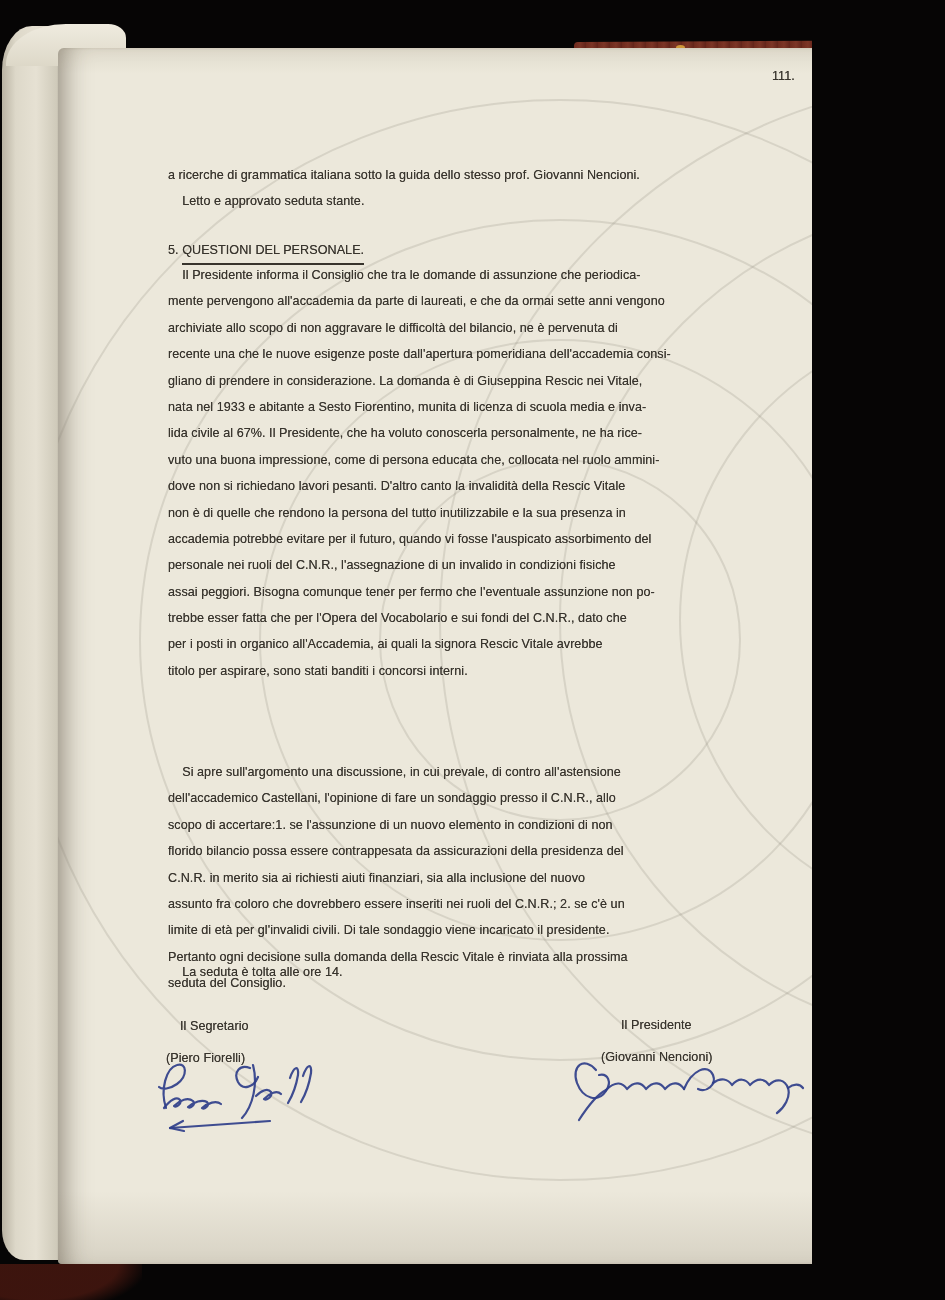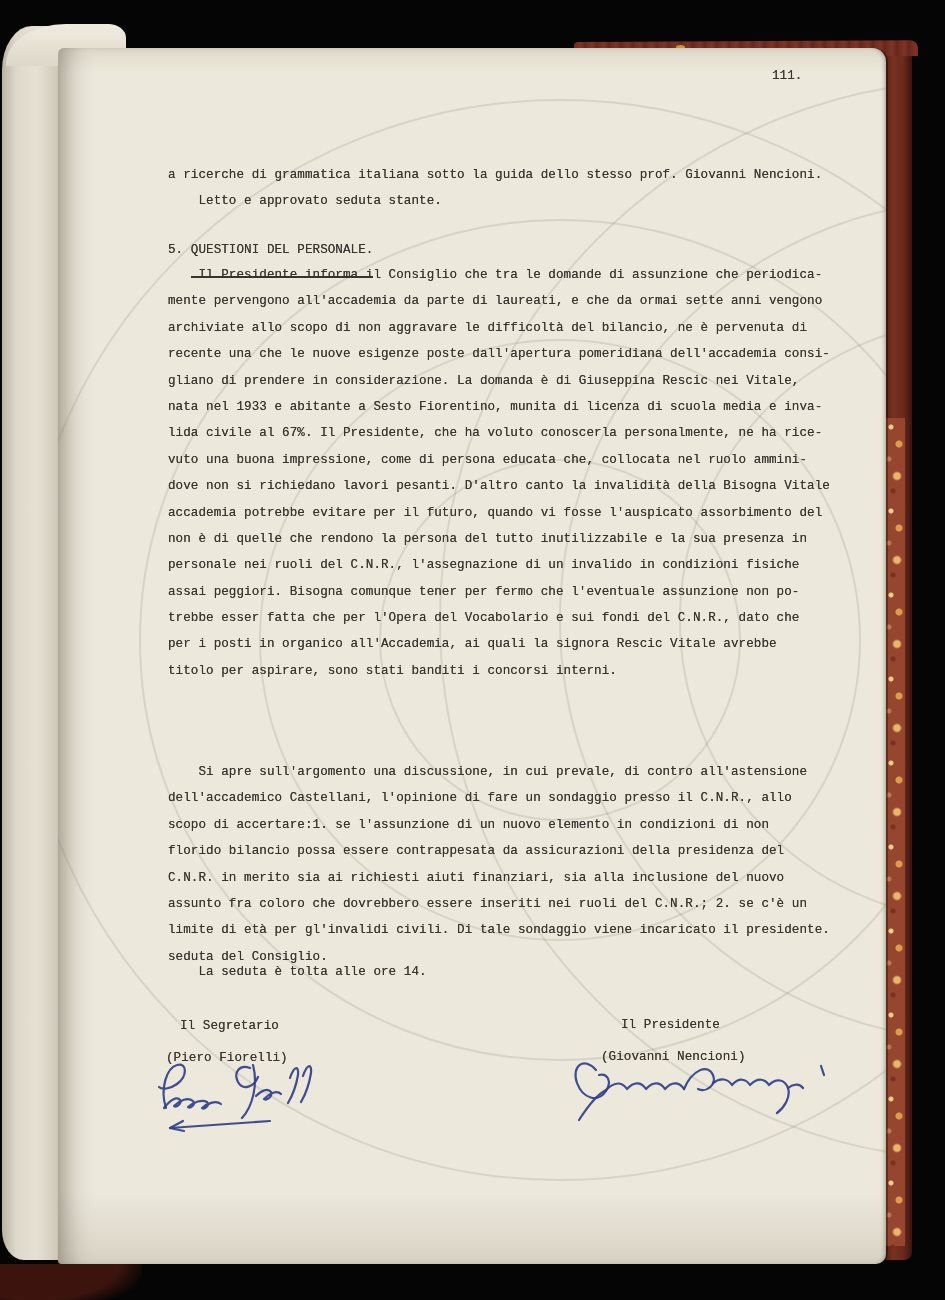--- a/index.html
+++ b/index.html
@@ -1,17 +1,17 @@
 <!DOCTYPE html>
 <html><head>
 <meta charset="utf-8">
 <style>
   html,body{margin:0;padding:0;background:#060505;}
-  .scene{position:relative;width:945px;height:1300px;background:#060505;overflow:hidden;
-         font-family:Liberation Mono, monospace;}
+  .scene{position:relative;width:812px;height:1300px;background:#060505;overflow:hidden;
+         font-family:Liberation Sans, sans-serif;}
 
   
   .page-stack{position:absolute;left:2px;top:26px;width:62px;height:1234px;
     background:linear-gradient(90deg,#b9b3a3 0,#ddd8c9 22%,#e6e1d3 55%,#cfcaba 88%,#9a9486 100%);
     border-radius:30px 0 0 22px / 44px 0 0 30px;}
   .page-curl{position:absolute;left:6px;top:24px;width:120px;height:42px;
     background:linear-gradient(180deg,#efebdf,#ddd8c8);
     border-radius:60px 18px 0 0 / 40px 14px 0 0;}
 
   
@@ -52,21 +52,21 @@
 
   
   .watermark{position:absolute;left:58px;top:48px;width:828px;height:1216px;pointer-events:none;}
   .watermark circle{fill:none;stroke:#8f8a7c;stroke-width:2;opacity:.22;}
 
   
   .txt{position:absolute;color:#38342d;font-size:12.6px;letter-spacing:.05px;
        text-shadow:0 0 .6px rgba(56,52,45,.75);}
   .tline{white-space:pre;height:26.4px;line-height:26.4px;}
   .one{white-space:pre;line-height:26.4px;}
-  .heading-title{border-bottom:2px solid #38342d;padding-bottom:19px;}
+  .heading-title{border-bottom:2px solid #38342d;padding-bottom:6px;}
 
   
   .sig{position:absolute;}
   .sig path{fill:none;stroke:#2f3e8a;stroke-width:2.2;stroke-linecap:round;stroke-linejoin:round;opacity:.92;}
 </style>
 </head>
 <body>
 
 <div class="scene">
 
@@ -104,38 +104,39 @@
 
   <div class="txt" style="left:168px;top:262px;">
       <div class="tline">    Il Presidente informa il Consiglio che tra le domande di assunzione che periodica-</div>
       <div class="tline">mente pervengono all'accademia da parte di laureati, e che da ormai sette anni vengono</div>
       <div class="tline">archiviate allo scopo di non aggravare le difficoltà del bilancio, ne è pervenuta di</div>
       <div class="tline">recente una che le nuove esigenze poste dall'apertura pomeridiana dell'accademia consi-</div>
       <div class="tline">gliano di prendere in considerazione. La domanda è di Giuseppina Rescic nei Vitale,</div>
       <div class="tline">nata nel 1933 e abitante a Sesto Fiorentino, munita di licenza di scuola media e inva-</div>
       <div class="tline">lida civile al 67%. Il Presidente, che ha voluto conoscerla personalmente, ne ha rice-</div>
       <div class="tline">vuto una buona impressione, come di persona educata che, collocata nel ruolo ammini-</div>
-      <div class="tline">dove non si richiedano lavori pesanti. D'altro canto la invalidità della Bisogna Vitale</div>
+      <div class="tline">dove non si richiedano lavori pesanti. D'altro canto la invalidità della Rescic Vitale</div>
+      <div class="tline">non è di quelle che rendono la persona del tutto inutilizzabile e la sua presenza in</div>
       <div class="tline">accademia potrebbe evitare per il futuro, quando vi fosse l'auspicato assorbimento del</div>
-      <div class="tline">non è di quelle che rendono la persona del tutto inutilizzabile e la sua presenza in</div>
       <div class="tline">personale nei ruoli del C.N.R., l'assegnazione di un invalido in condizioni fisiche</div>
       <div class="tline">assai peggiori. Bisogna comunque tener per fermo che l'eventuale assunzione non po-</div>
       <div class="tline">trebbe esser fatta che per l'Opera del Vocabolario e sui fondi del C.N.R., dato che</div>
       <div class="tline">per i posti in organico all'Accademia, ai quali la signora Rescic Vitale avrebbe</div>
       <div class="tline">titolo per aspirare, sono stati banditi i concorsi interni.</div>
     </div>
 
   <div class="txt" style="left:168px;top:711px;margin-top:48px;">
       <div class="tline">    Si apre sull'argomento una discussione, in cui prevale, di contro all'astensione</div>
       <div class="tline">dell'accademico Castellani, l'opinione di fare un sondaggio presso il C.N.R., allo</div>
       <div class="tline">scopo di accertare:1. se l'assunzione di un nuovo elemento in condizioni di non</div>
       <div class="tline">florido bilancio possa essere contrappesata da assicurazioni della presidenza del</div>
       <div class="tline">C.N.R. in merito sia ai richiesti aiuti finanziari, sia alla inclusione del nuovo</div>
       <div class="tline">assunto fra coloro che dovrebbero essere inseriti nei ruoli del C.N.R.; 2. se c'è un</div>
       <div class="tline">limite di età per gl'invalidi civili. Di tale sondaggio viene incaricato il presidente.</div>
+      <div class="tline">Pertanto ogni decisione sulla domanda della Rescic Vitale è rinviata alla prossima</div>
       <div class="tline">seduta del Consiglio.</div>
     </div>
 
   <div class="txt one" style="left:168px;top:959px;text-align:center;">    La seduta è tolta alle ore 14.</div>
 
   <div class="txt one" style="left:180px;top:1013px;">Il Segretario</div>
   <div class="txt one" style="left:166px;top:1045px;">(Piero Fiorelli)</div>
   <svg class="sig" style="left:150px;top:1056px;" width="190" height="88" viewBox="0 0 190 88">
     <path d="M16,52 C10,34 16,12 27,9 C37,6 38,20 27,28 C20,33 12,34 9,31"></path>
     <path d="M14,52 C20,44 27,40 30,44 C32,48 26,52 24,50 C30,44 38,41 43,45 C46,48 41,53 38,51 C44,46 52,43 57,46 C60,49 55,54 52,52 C58,47 66,44 71,48"></path>

